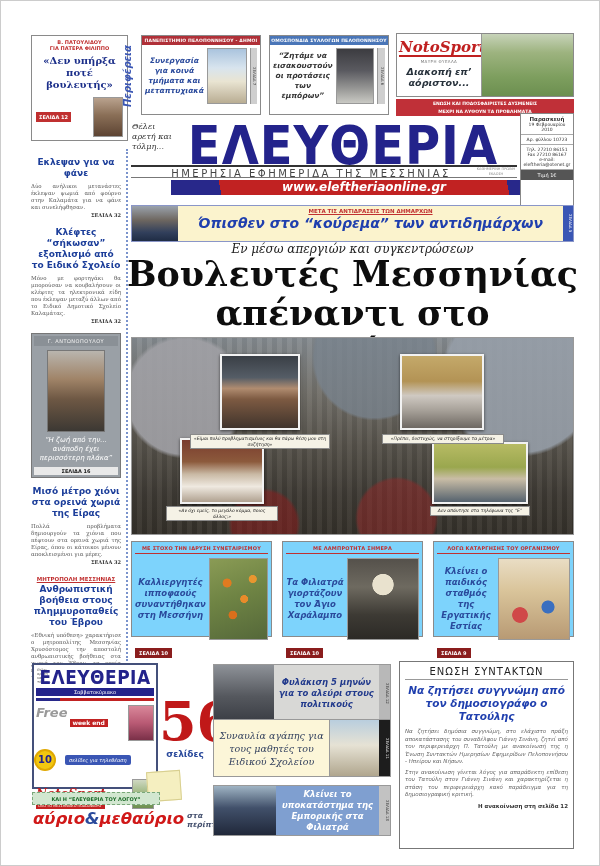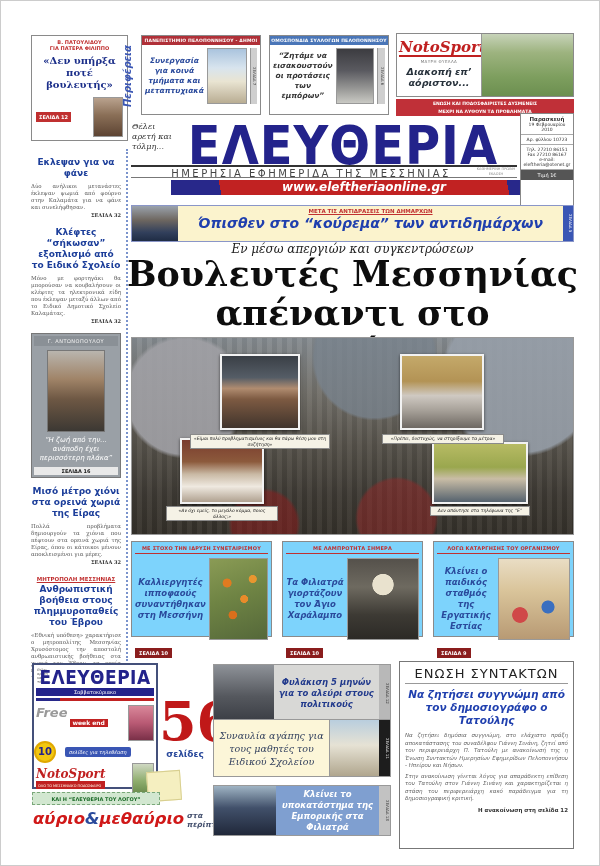--- a/index.html
+++ b/index.html
@@ -150,21 +150,21 @@
   .promo-sub { background:#23238b; color:#fff; font-size:5px; text-align:center; padding:1px 0; margin-top:1px; }
   .promo-rule { height:3px; background:linear-gradient(90deg,#28288a 20%,#c12222 20% 100%); margin-top:2px; }
   .free-row { display:flex; margin-top:4px; gap:2px; }
   .free-word { color:#9a9a9a; font-weight:bold; font-size:13px; font-style:italic; }
   .free-we { background:#c12222; color:#fff; font-size:6px; font-weight:bold; padding:1px 3px; align-self:center; line-height:6px; text-align:center; }
   .mag-thumb { width:26px; height:36px; margin-left:auto; border:1px solid #999;
       background:linear-gradient(180deg,#d9889a 0%,#b95a74 50%,#7a3048 100%); }
   .burst { width:18px; height:18px; background:#f2c710; border-radius:50%; color:#23238b; font-weight:bold;
       font-size:10px; text-align:center; line-height:18px; box-shadow:0 0 0 2px #e0a800; }
   .ribbon { background:#3a56b4; color:#fff; font-size:5px; font-style:italic; padding:2px 4px; border-radius:2px; align-self:center; }
-  .row2 { display:flex; gap:11px; margin-top:2px; align-items:flex-start; }
+  .row2 { display:flex; gap:11px; margin-top:10px; align-items:flex-end; }
   .promo-ns { color:#c02020; font-family:"DejaVu Serif",serif; font-weight:bold; font-style:italic; font-size:12px;
       border-bottom:2px solid #c02020; }
   .promo-ns-sub { background:#c12222; color:#ffe; font-size:3.5px; padding:1px 2px; margin-top:1px; }
   .foot-thumb { width:22px; height:30px; margin-left:auto; border:1px solid #999;
       background:linear-gradient(180deg,#cfd8c2 0%,#8fae6e 60%,#6e8f50 100%); }
   .pages56 { left:158px; top:694px; width:52px; text-align:center; }
   .pages56 .num { color:#c01818; font-weight:bold; font-size:54px; line-height:54px; font-family:"DejaVu Serif",serif; }
   .pages56 .lbl { color:#2a4a9c; font-weight:bold; font-size:9px; }
   .sticky { left:146px; top:770px; width:34px; height:30px; background:#f5efc0; border:1px solid #d8cf90; transform:rotate(-4deg); }
   .green-strip { left:31px; top:791px; width:128px; height:13px; background:#d2e7d0; border:1px dashed #7aa87a;
@@ -187,21 +187,21 @@
   .ms2 .ph { width:50px; background:linear-gradient(180deg,#b9cede 0%,#e6e2d4 45%,#b0a68e 100%); border-left:1px solid #999; }
   .ms2 .tab { background:#1d1d1d; color:#eee; }
   .ms3 { top:784px; height:51px; background:#7f9fd0; }
   .ms3 .ph { width:62px; background:linear-gradient(180deg,#9fb4c4 0%,#41506a 45%,#20283a 100%); }
   .ms3 .tx { flex:1; color:#fff; font-weight:bold; font-style:italic; font-size:8.5px; line-height:11px;
       text-align:center; align-self:center; padding:0 3px; }
   .ms3 .tab { background:#c2c2c2; color:#333; }
 
   
   .union { left:398px; top:660px; width:175px; height:188px; border:1px solid #777; background:#fff; padding:4px 5px; }
-  .un-hdr { font-size:13px; letter-spacing:1px; color:#222; text-align:center; border-bottom:1px solid #999; padding-bottom:2px; }
+  .un-hdr { font-size:10px; letter-spacing:1px; color:#222; text-align:center; border-bottom:1px solid #999; padding-bottom:2px; }
   .un-head { color:#1f3fae; font-weight:bold; font-style:italic; font-size:10.5px; line-height:13px; text-align:center; margin-top:4px; }
   .un-body { color:#666; font-size:5.5px; line-height:7.5px; text-align:justify; font-style:italic; margin-top:5px; }
   .un-body + .un-body { margin-top:3px; }
   .un-foot { text-align:right; font-size:5.5px; color:#333; margin-top:4px; font-weight:bold; }
 </style>
 </head>
 <body>
 
 <div class="page">
 

